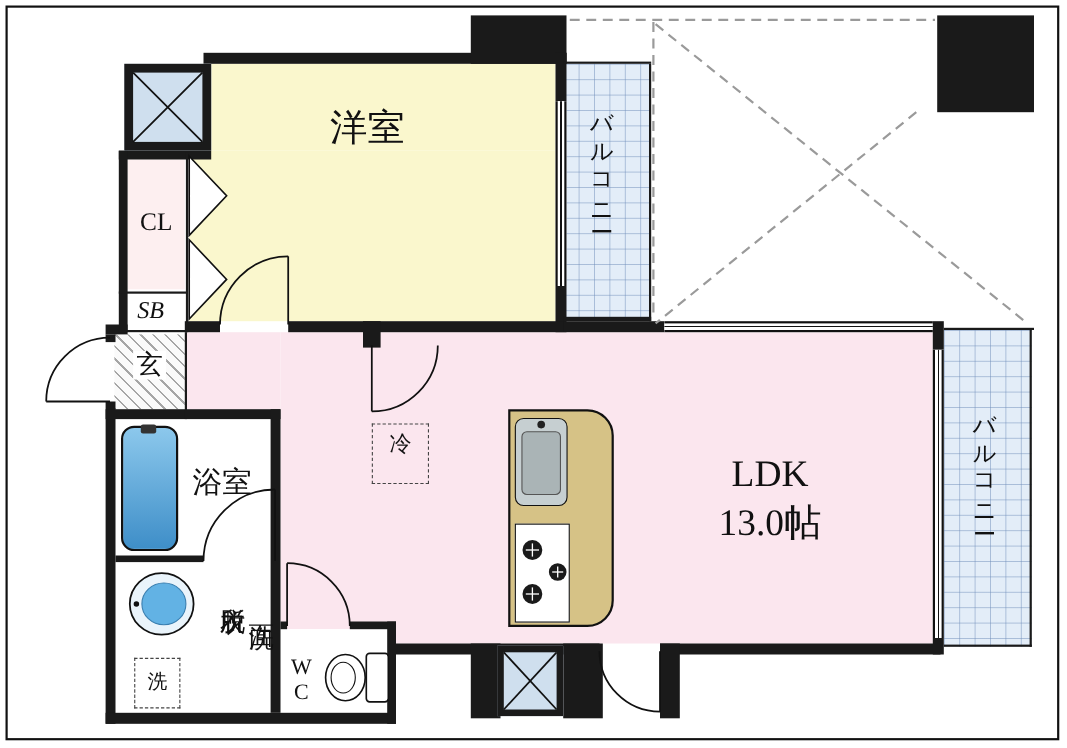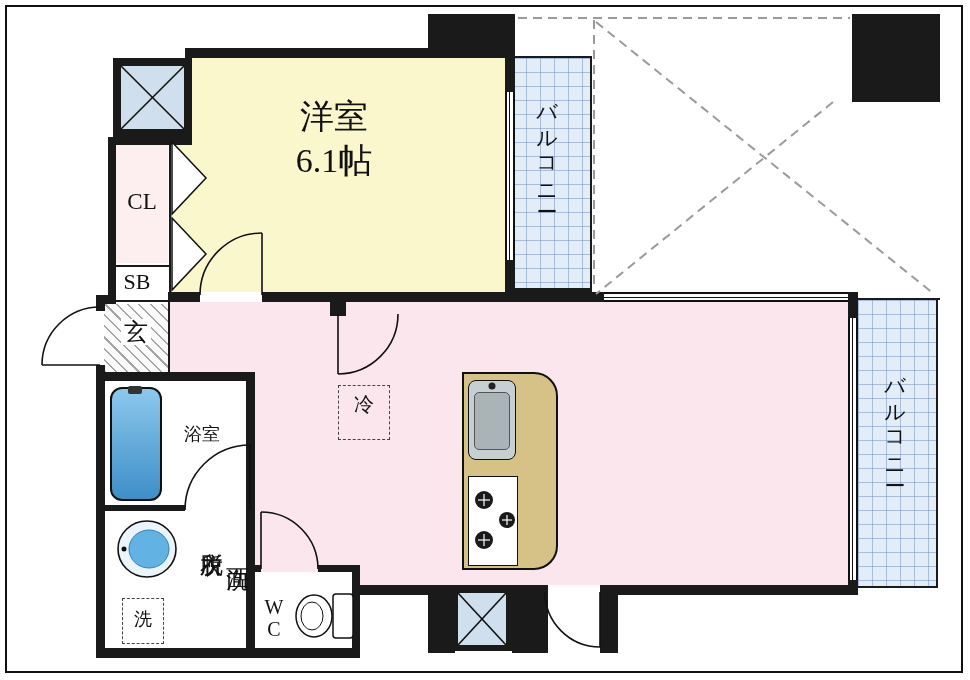--- a/index.html
+++ b/index.html
@@ -182,28 +182,31 @@
         <line x1="478" y1="540" x2="490" y2="540"></line>
           <line x1="484" y1="534" x2="484" y2="546"></line>
         <line x1="502" y1="520" x2="512" y2="520"></line>
           <line x1="507" y1="515" x2="507" y2="525"></line>
       </g>
     </g>
   </svg>
 
   <div class="lbl big" style="left:188px;top:95px;width:292px;">
     <div>洋室</div>
-    <div>6.1帖</div>
+  </div>
+  <div class="lbl big" style="left:555px;top:410px;width:290px;">
+    <div>LDK</div>
+    <div>13.0帖</div>
   </div>
   <div class="lbl vtext" style="left:536px;top:88px;height:185px;font-size:21px;letter-spacing:4px;">バルコニー</div>
   <div class="lbl vtext" style="left:884px;top:362px;height:185px;font-size:21px;letter-spacing:4px;">バルコニー</div>
   <div class="lbl" style="left:116px;top:190px;width:52px;font-size:23px;text-align:center;">CL</div>
-  <div class="lbl" style="left:106px;top:271px;width:62px;font-size:22px;text-align:center;">SB</div>
+  <div class="lbl" style="left:106px;top:271px;width:62px;font-size:22px;text-align:center;font-style:italic;">SB</div>
   <div class="lbl" style="left:104px;top:320px;width:64px;font-size:24px;text-align:center;">
     <span style="background:#fff;padding:0 3px;">玄</span>
   </div>
-  <div class="lbl" style="left:160px;top:425px;width:84px;font-size:18px;text-align:center;">浴室</div>
+  <div class="lbl" style="left:160px;top:425px;width:84px;font-size:27px;text-align:center;">浴室</div>
   <div class="lbl vtext" style="left:226px;top:550px;height:64px;font-size:23px;">洗面</div>
   <div class="lbl vtext" style="left:200px;top:535px;height:94px;font-size:23px;">脱衣所</div>
   <div class="lbl" style="left:122px;top:610px;width:42px;font-size:18px;text-align:center;">洗</div>
   <div class="lbl upright" style="left:264px;top:596px;height:54px;font-size:20px;">WC</div>
   <div class="lbl" style="left:338px;top:394px;width:52px;font-size:20px;text-align:center;">冷</div>
 </div>
 
 </body></html>

